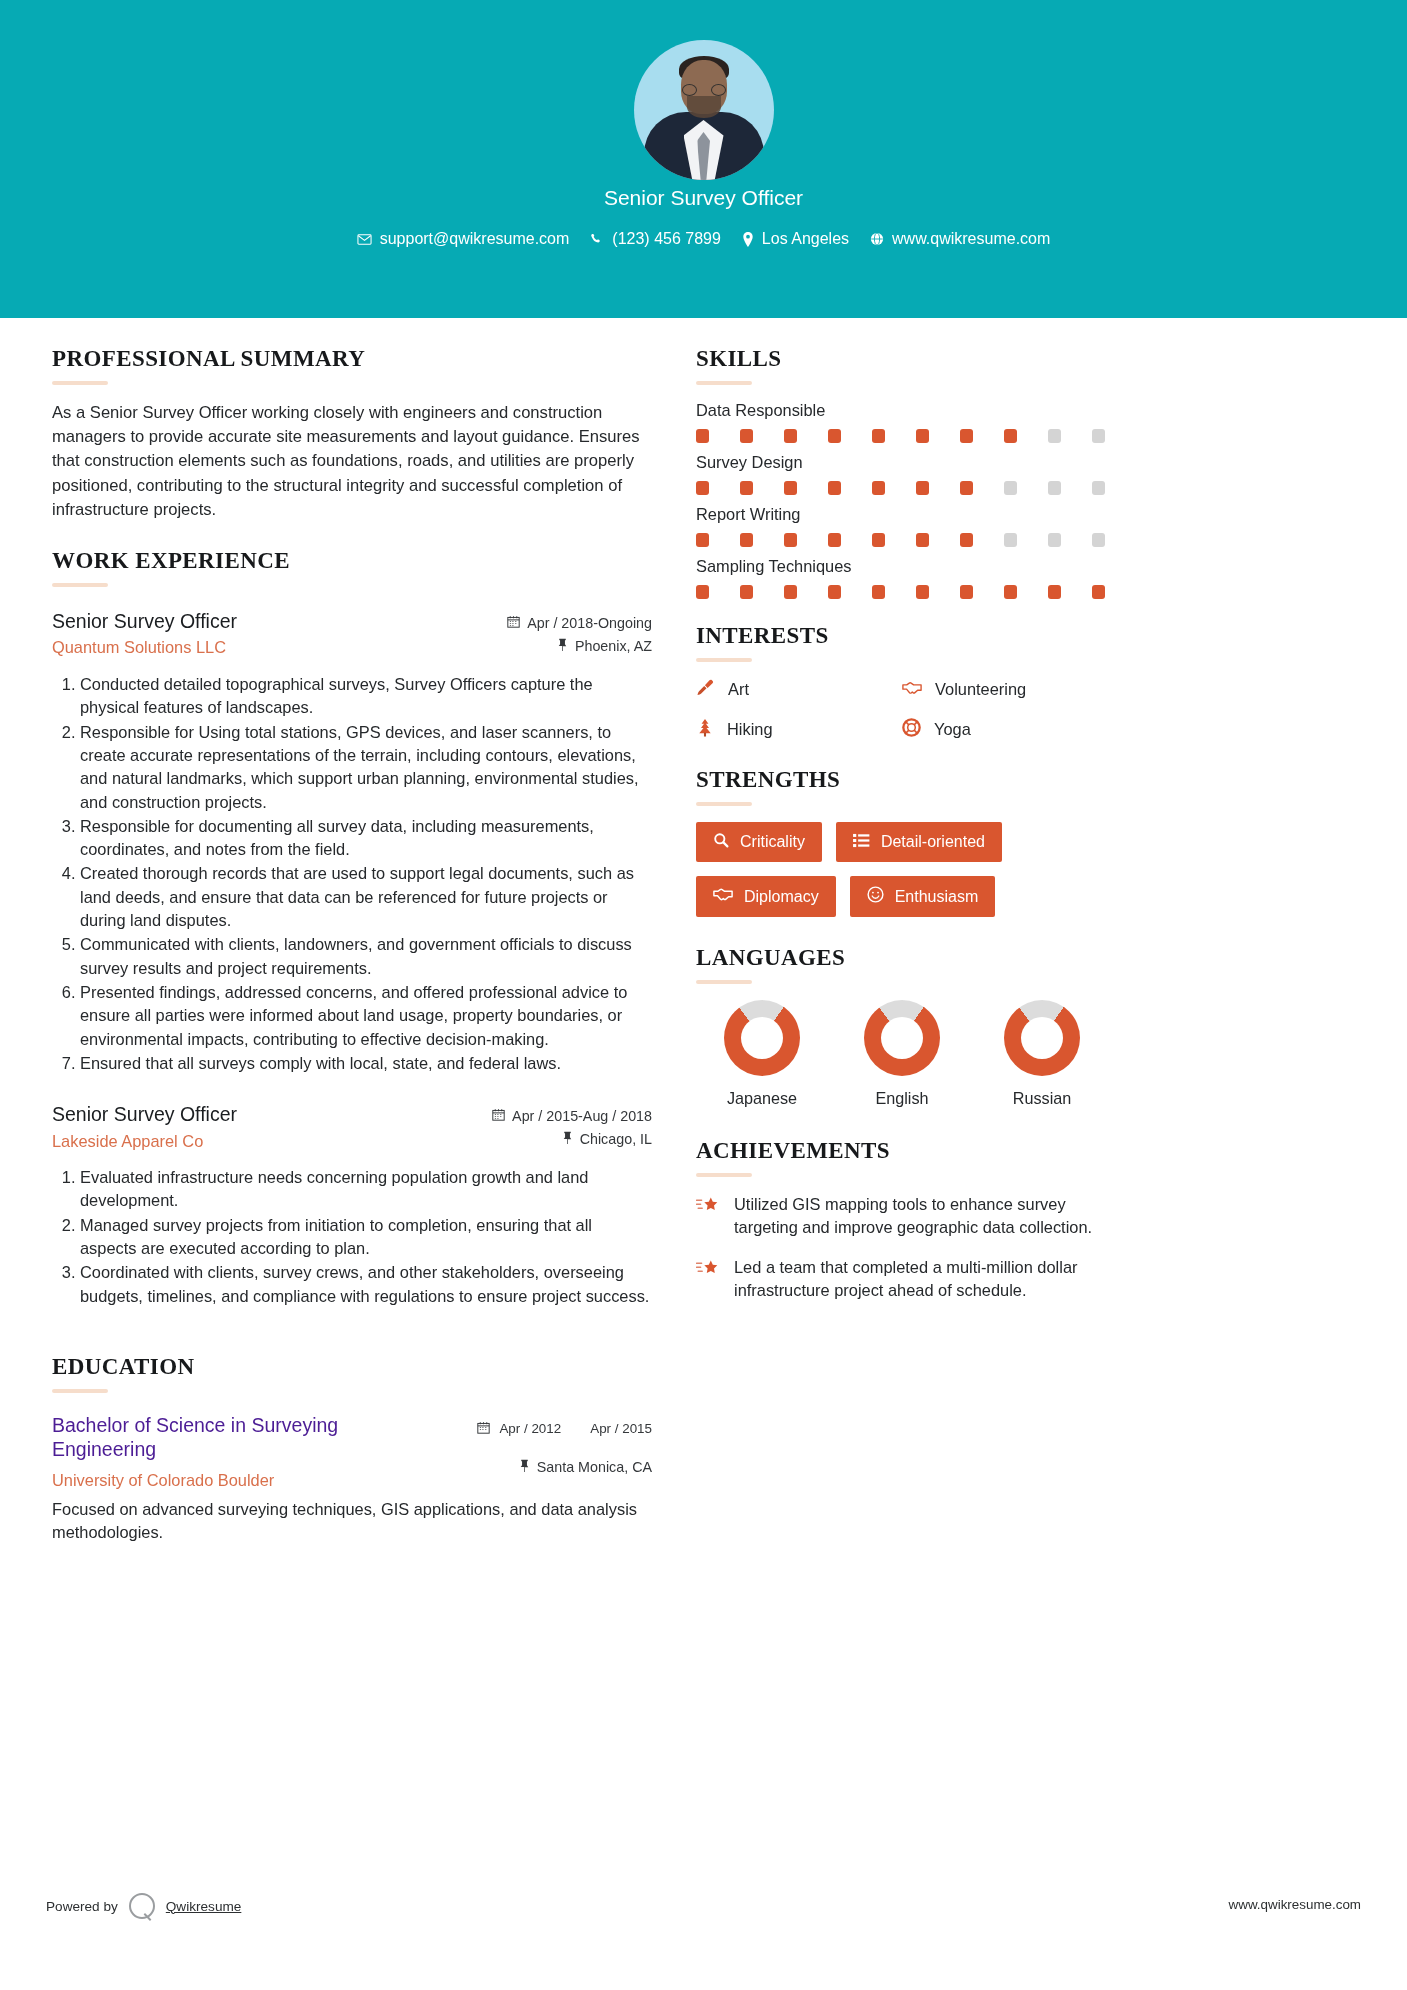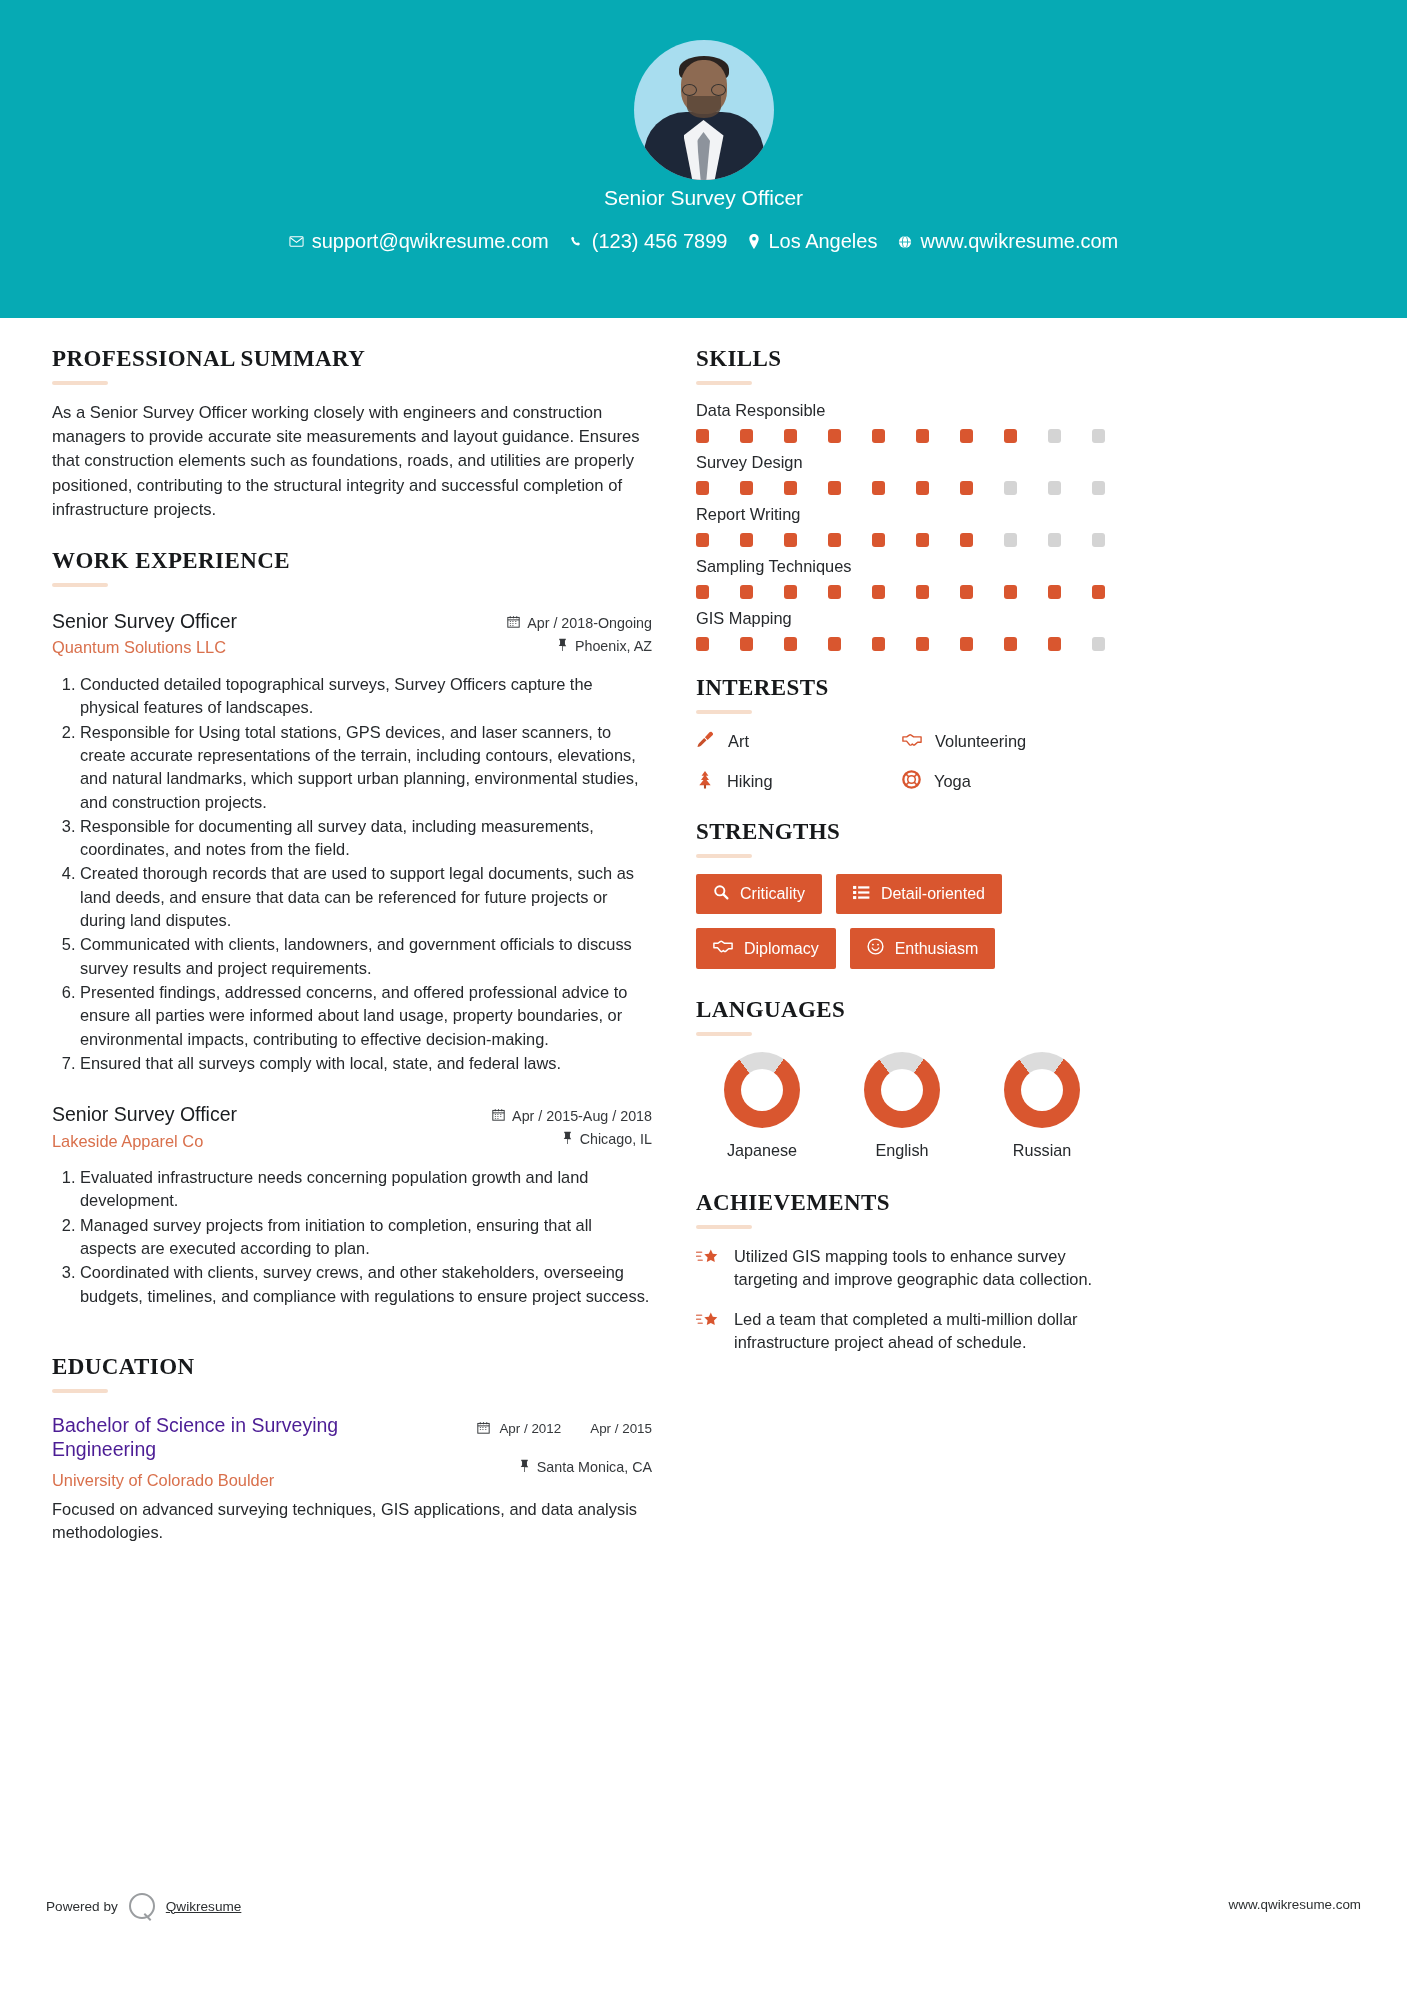--- a/index.html
+++ b/index.html
@@ -106,21 +106,21 @@
     font-size: 21px;
     color: #ffffff;
     font-weight: 400;
   }
   .contacts {
     margin-top: 20px;
     display: flex;
     justify-content: center;
     align-items: center;
     gap: 21px;
-    font-size: 20px;
+    font-size: 16px;
     color: #ffffff;
   }
   .contact { display: flex; align-items: center; gap: 8px; }
   .contact svg { display: block; }
 
   
   .page {
     display: flex;
     padding: 28px 34px 0 52px;
     gap: 44px;
@@ -520,35 +520,20 @@
               <span class="dot on"></span>
               <span class="dot on"></span>
               <span class="dot on"></span>
               <span class="dot on"></span>
               <span class="dot on"></span>
               <span class="dot on"></span>
               <span class="dot on"></span>
               <span class="dot on"></span>
             </div>
           </div>
-          <div class="skill">
-            <div class="skill-name">GIS Mapping</div>
-            <div class="dots">
-              <span class="dot on"></span>
-              <span class="dot on"></span>
-              <span class="dot on"></span>
-              <span class="dot on"></span>
-              <span class="dot on"></span>
-              <span class="dot on"></span>
-              <span class="dot on"></span>
-              <span class="dot on"></span>
-              <span class="dot on"></span>
-              <span class="dot"></span>
-            </div>
-          </div>
         </div>
     </div>
 
     <div style="margin-top:24px">
       <div class="sec-title">INTERESTS</div>
       <div class="sec-rule"></div>
       <div class="interests">
         <div class="interest">
           <span>
             <svg width="19" height="19" viewBox="0 0 20 20">

